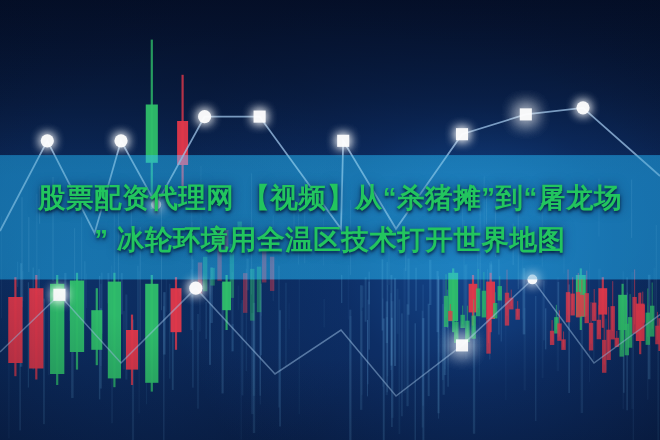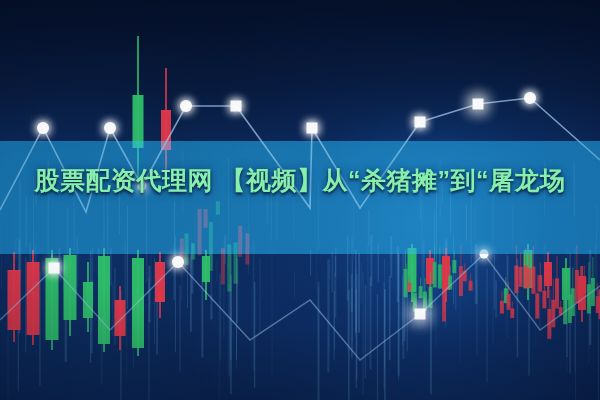--- a/index.html
+++ b/index.html
@@ -484,17 +484,18 @@
         <rect x="414.5" y="308.5" width="11" height="11" fill="#ffffff" filter="url(#strongglow)" opacity="0.97"></rect>
         <circle cx="484" cy="254" r="4.5" fill="#ffffff" filter="url(#nodeglow)" opacity="0.97"></circle>
       </g>
   </svg>
 
   <div class="bg-vignette"></div>
 
   <div class="band" style="top: 141px; height: 113px;"></div>
   <div class="band-inner" style="top: 141px; height: 113px;"></div>
 
-  <div class="headline" style="top: 161px; font-size: 25px; color: #86efac;">
+  <div class="headline" style="top: 161px; font-size: 25px; color: #22c55e;">
     <span class="ln">股票配资代理网 【视频】从“杀猪摊”到“屠龙场</span>
+    <span class="ln">” 冰轮环境用全温区技术打开世界地图</span>
   </div>
 
 </div>
 
 </body></html>

